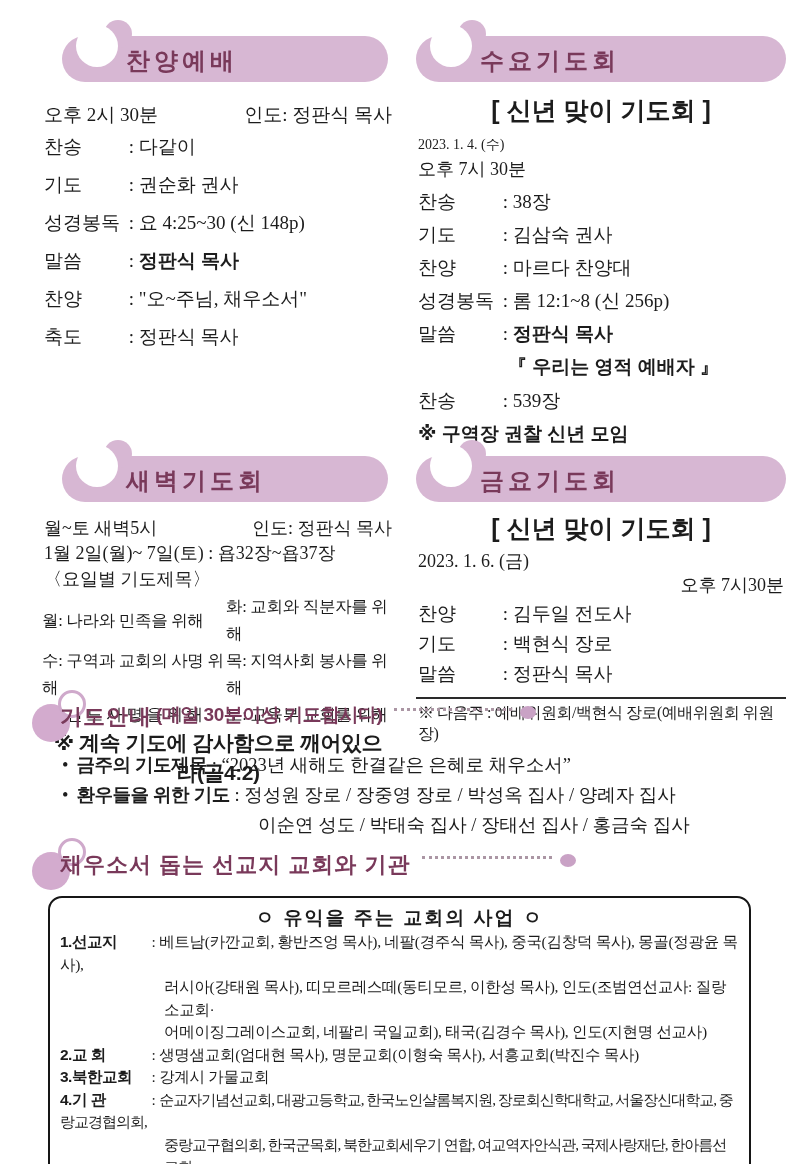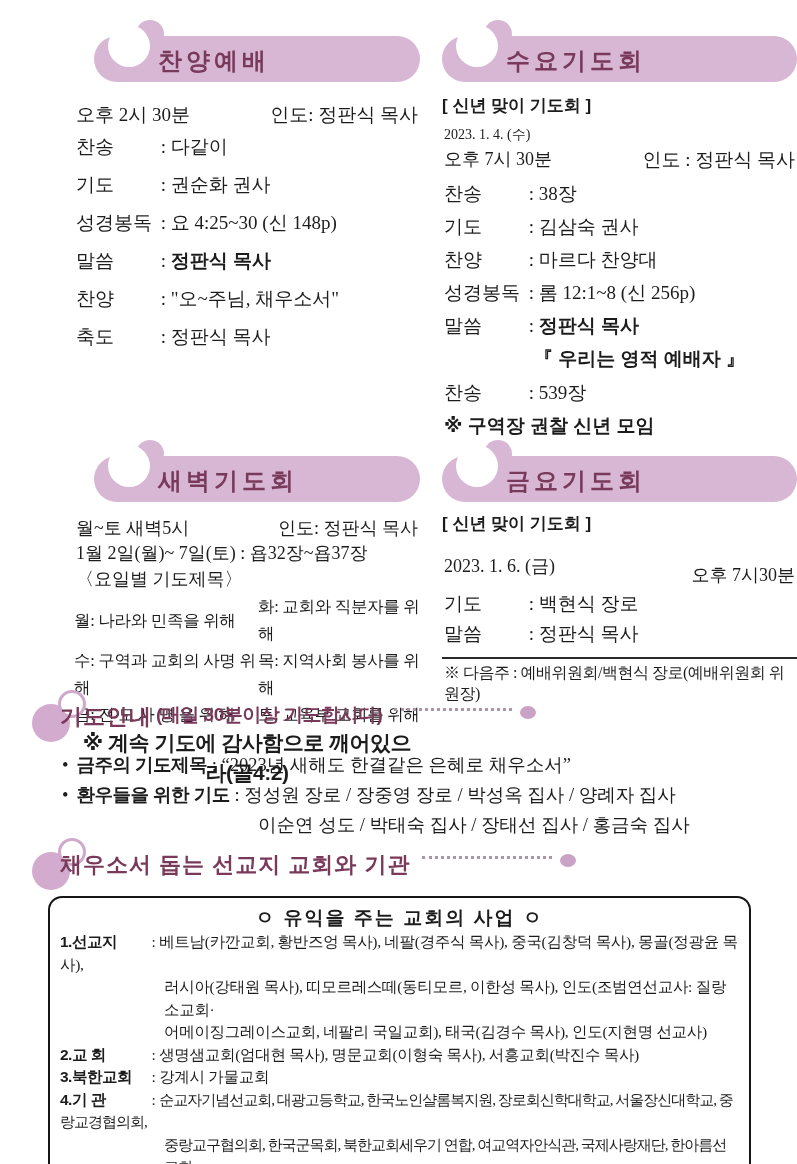--- a/index.html
+++ b/index.html
@@ -5,21 +5,21 @@
   html,body{margin:0;padding:0;}
   body{
     width:797px;height:1164px;background:#ffffff;position:relative;
     font-family:"Liberation Serif","DejaVu Serif",serif;color:#1c1c1c;
     overflow:hidden;
   }
   .page{width:797px;height:1164px;padding-top:36px;box-sizing:border-box;}
 
   
   .grid{display:flex;}
-  .col-l{width:352px;margin-left:74px;}
+  .col-l{width:352px;margin-left:42px;}
   .col-r{width:370px;margin-left:22px;}
   .top-grid{height:420px;}
   .mid-grid{height:232px;}
 
   
   .pill{position:relative;height:46px;background:#d7b7d3;border-radius:26px;}
   .pill-inset{margin-left:20px;width:326px;}
   .orb-m{position:absolute;left:42px;top:-16px;width:28px;height:28px;border-radius:50%;background:#d7b7d3;}
   .orb-w{position:absolute;left:14px;top:-11px;width:42px;height:42px;border-radius:50%;background:#ffffff;}
   .pill-title{
@@ -33,21 +33,21 @@
   .row{padding:0 2px;}
   .s1 .row{line-height:38px;}
   .s2 .row{line-height:33px;}
   .s4 .row{line-height:30px;}
   .rlabel{display:inline-block;width:80px;text-align-last:justify;}
   .rcolon::before{content:" : ";}
   .bold{font-weight:bold;font-family:"Liberation Sans","DejaVu Sans",sans-serif;}
   .sermon{padding-left:96px;font-weight:bold;font-size:19px;line-height:38px;
     font-family:"Liberation Sans","DejaVu Sans",sans-serif;}
   .s2 .sermon{line-height:34px;padding-left:92px;}
-  .subtitle{font-weight:bold;font-size:17px;margin:12px 0 6px 0;
+  .subtitle{text-align:center;font-weight:bold;font-size:25px;margin:12px 0 6px 0;
     font-family:"Liberation Sans","DejaVu Sans",sans-serif;}
   .dateline{font-size:14px;padding:0 2px;line-height:24px;}
   .note{font-weight:bold;font-size:19px;line-height:34px;padding:0 2px;
     font-family:"Liberation Sans","DejaVu Sans",sans-serif;}
   .sep{border:none;border-top:2px solid #2a2a2a;margin:8px 0 4px 0;}
   .footnote{font-size:16px;letter-spacing:-0.5px;padding:0 2px;}
 
   
   .s3 .svc{font-size:18px;}
   .s3 .tl-row{padding-top:8px;}
@@ -135,21 +135,20 @@
       <div class="pill">
         <span class="orb-m"></span>
         <span class="orb-w"></span>
         <span class="pill-title">수요기도회</span>
       </div>
       <div>
         <div class="subtitle">[ 신년 맞이 기도회 ]</div>
         <div class="dateline">2023. 1. 4. (수)</div>
         <div class="tl-row" style="padding-top:0;">
           <span style="font-size:18px;">오후 7시 30분</span>
-          <span style="font-size:19px;">인도 : 정판식 목사</span>
         </div>
         <div class="svc" style="margin-top:4px;">
           <div class="row">
             <span class="rlabel">찬송</span><span class="rcolon"></span><span>38장</span>
           </div>
           <div class="row">
             <span class="rlabel">기도</span><span class="rcolon"></span><span>김삼숙 권사</span>
           </div>
           <div class="row">
             <span class="rlabel">찬양</span><span class="rcolon"></span><span>마르다 찬양대</span>
@@ -207,24 +206,27 @@
 
     <div class="col-r s4">
       <div class="pill">
         <span class="orb-m"></span>
         <span class="orb-w"></span>
         <span class="pill-title">금요기도회</span>
       </div>
       <div>
         <div class="subtitle" style="margin:10px 0 4px 0;">[ 신년 맞이 기도회 ]</div>
         <div class="tl-row" style="padding-top:0;">
-          <span style="font-size:18px;margin-top:15px;">2023. 1. 6. (금)</span>
+          <span style="font-size:18px;">2023. 1. 6. (금)</span>
           <span style="font-size:18px;margin-top:24px;">오후 7시30분</span>
         </div>
         <div class="svc" style="margin-top:2px;">
+          <div class="row">
+            <span class="rlabel">찬양</span><span class="rcolon"></span><span>김두일 전도사</span>
+          </div>
           <div class="row">
             <span class="rlabel">기도</span><span class="rcolon"></span><span>백현식 장로</span>
           </div>
           <div class="row">
             <span class="rlabel">말씀</span><span class="rcolon"></span><span>정판식 목사</span>
           </div>
           <hr class="sep">
           <div class="footnote">※ 다음주 : 예배위원회/백현식 장로(예배위원회 위원장)</div>
         </div>
       </div>

